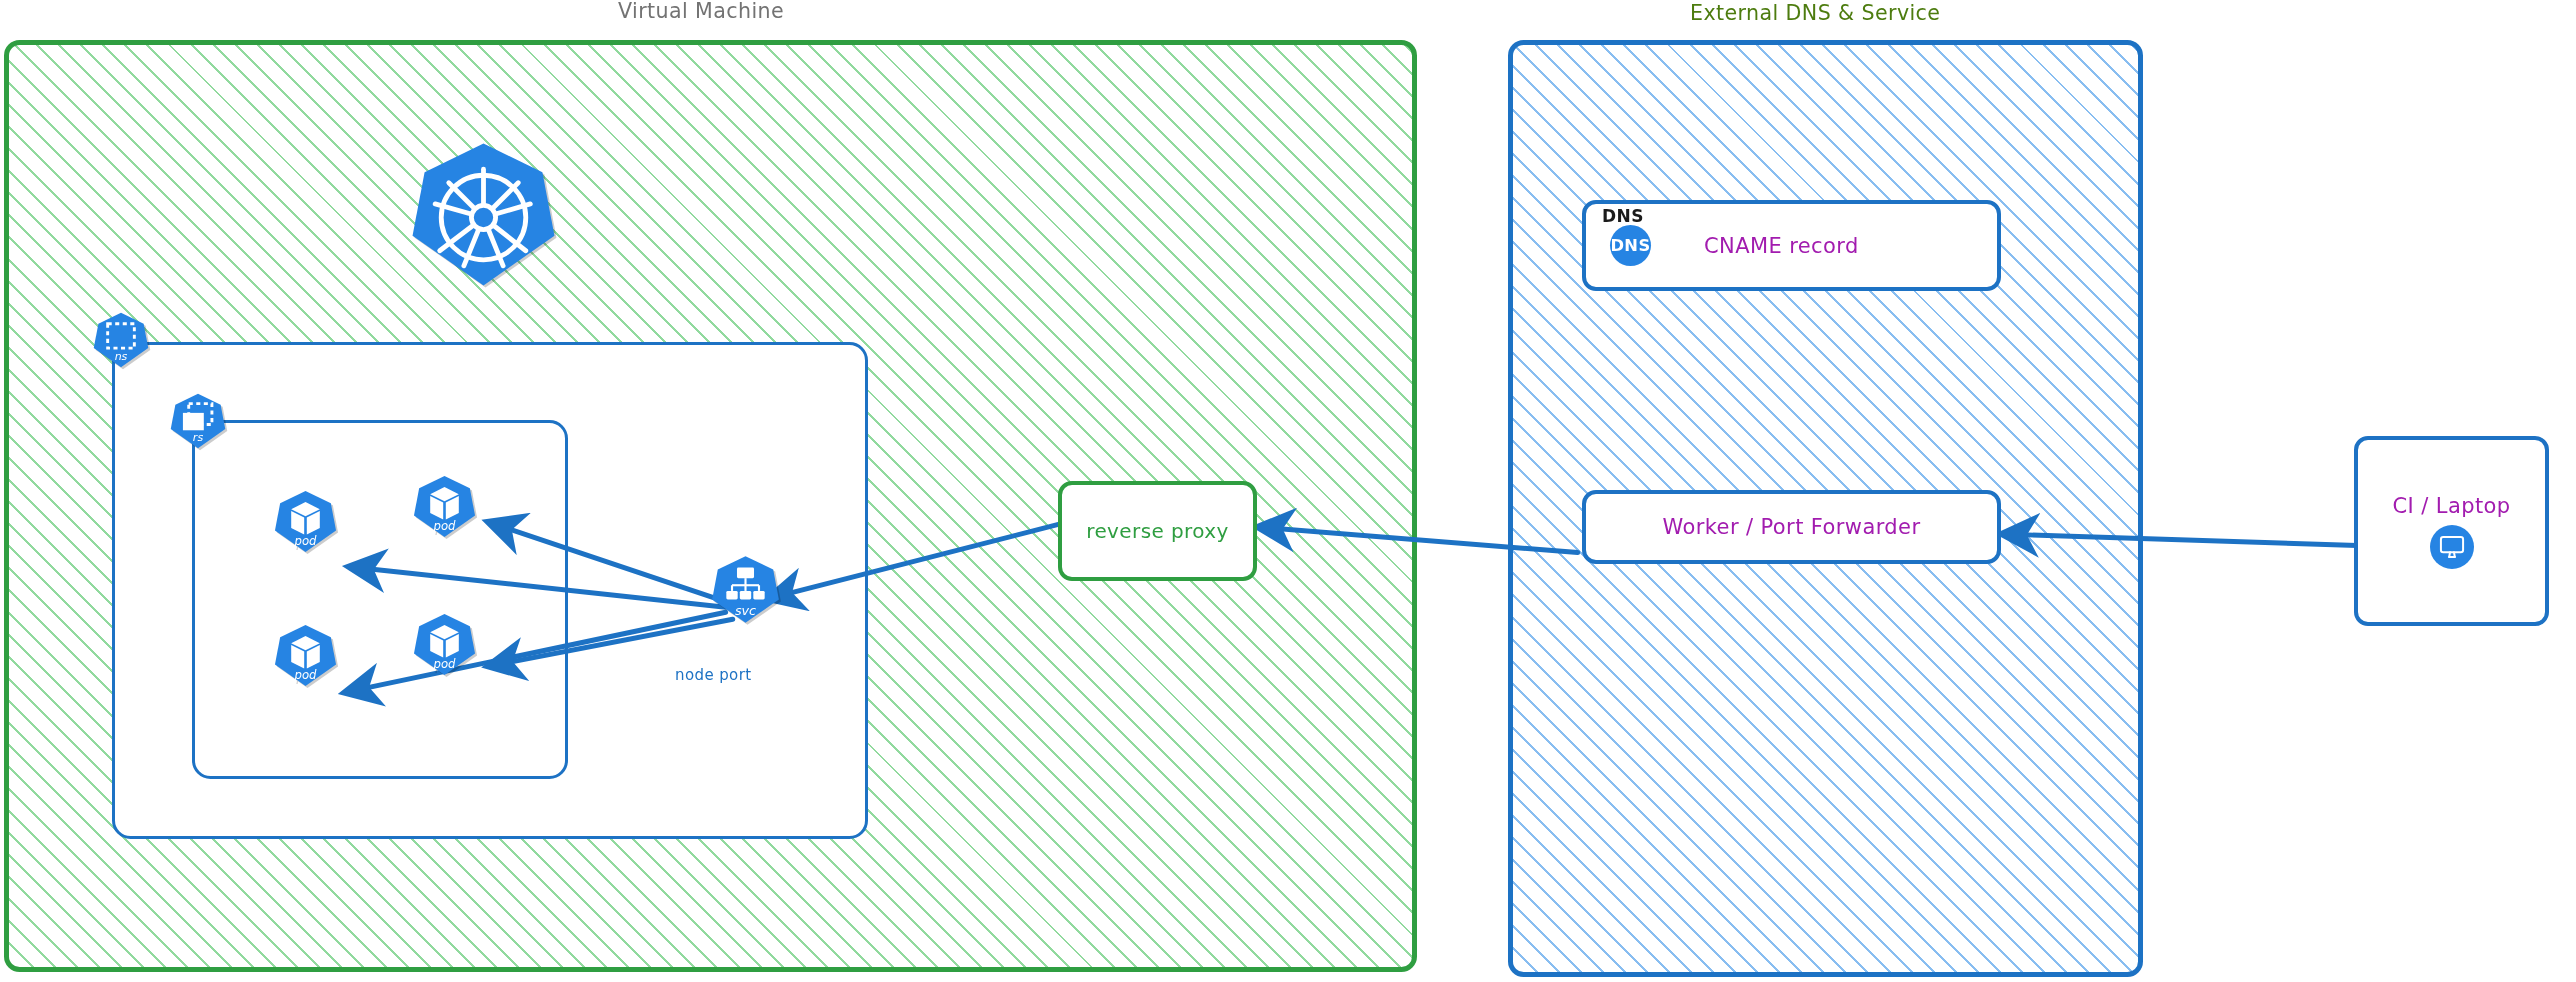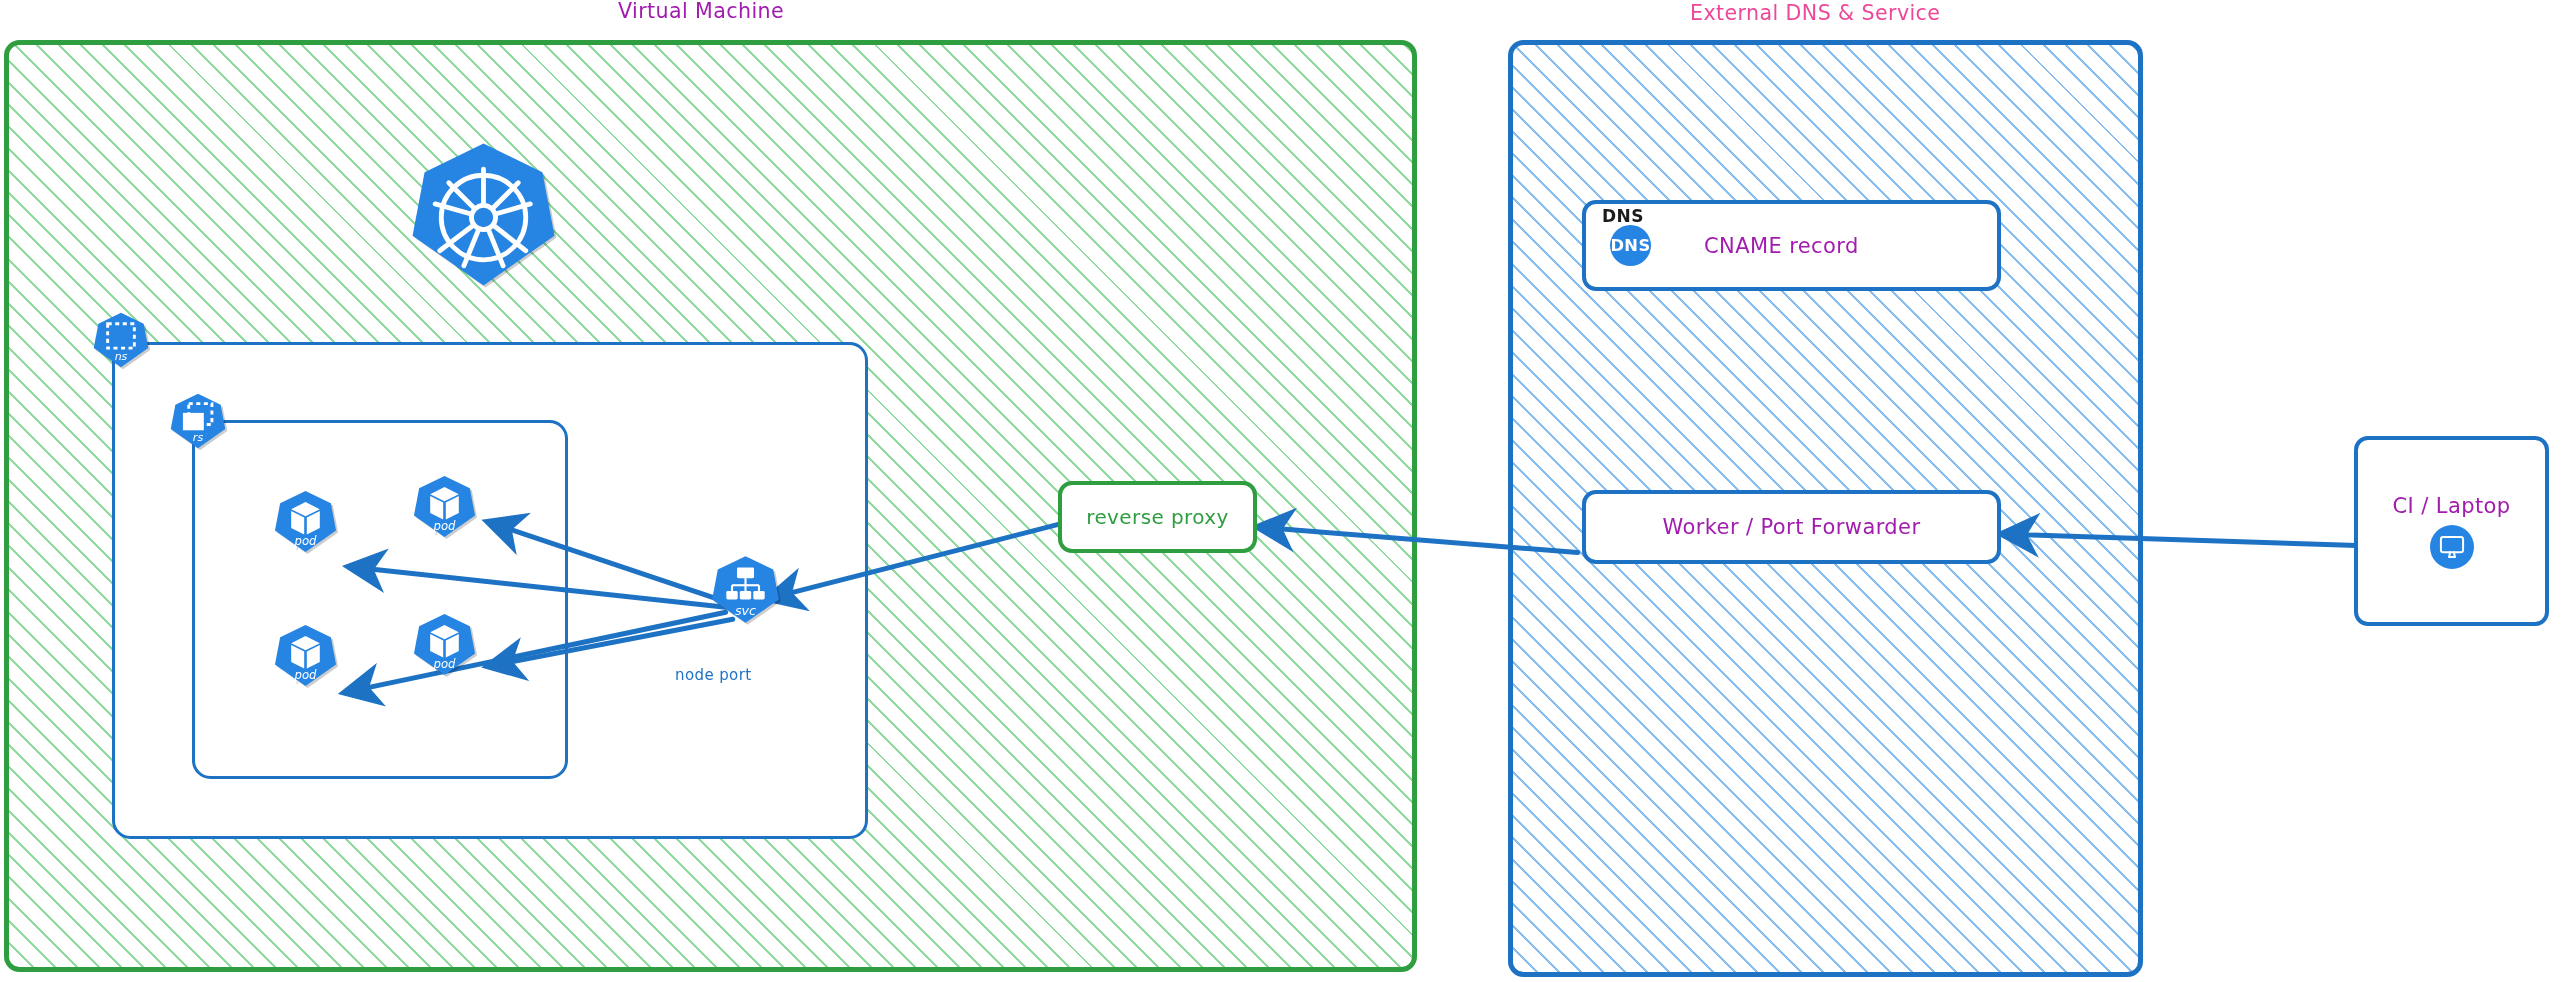--- a/index.html
+++ b/index.html
@@ -14,22 +14,22 @@
       rgba(126,211,141,.85) 0px,rgba(126,211,141,.85) 2.1px,
       rgba(255,255,255,0) 2.1px,rgba(255,255,255,0) 15.6px);
     background-color:#ffffff;}
   .zone-blue{border:5px solid #1d72c4;
     background-image:repeating-linear-gradient(45deg,
       rgba(130,186,240,.95) 0px,rgba(130,186,240,.95) 2.1px,
       rgba(255,255,255,0) 2.1px,rgba(255,255,255,0) 15.6px);
     background-color:#ffffff;}
 
   .zone-title{position:absolute;white-space:nowrap;font-size:20.6px;}
-  .title-green{color:#a21caf;}
-  .title-blue{color:#ec4899;}
+  .title-green{color:#737373;}
+  .title-blue{color:#4d7c0f;}
 
   
   .box{position:absolute;box-sizing:border-box;background:#ffffff;border-radius:14px;
        display:flex;align-items:center;justify-content:center;}
   .box-blue{border:4.3px solid #1d72c4;}
   .box-green{border:4.3px solid #2f9e41;}
   .box-label{font-size:21px;color:#a21caf;white-space:nowrap;}
   .box-label-green{font-size:20px;color:#2f9e41;white-space:nowrap;}
 
   
@@ -184,21 +184,21 @@
         <line x1="31" y1="44" x2="69" y2="44"></line>
         <line x1="31" y1="44" x2="31" y2="52"></line>
         <line x1="50" y1="44" x2="50" y2="52"></line>
         <line x1="69" y1="44" x2="69" y2="52"></line>
       </g>
       <text x="50" y="86" text-anchor="middle" fill="#ffffff" font-size="18" font-family="DejaVu Sans, sans-serif">svc</text>
     </svg>
   </div>
   <div class="ico-label handfont" style="left:675px;top:666px;font-size:15px;text-align:center;">node port</div>
 
-  <div class="box box-green" style="left:1058px;top:481px;width:199px;height:72px;">
+  <div class="box box-green" style="left:1058px;top:481px;width:199px;height:100px;">
     <span class="box-label-green handfont">reverse proxy</span>
   </div>
 
   <div class="box box-blue" style="left:1582px;top:200px;width:419px;height:91px;justify-content:flex-start;">
     <div class="dns-badge" style="margin-left:24px;">
       <span>DNS</span>
     </div>
     <span class="box-label handfont" style="margin-left:53px;">CNAME record</span>
   </div>
   <div class="dns-tag handfont" style="left:1602px;top:206px;">DNS</div>

